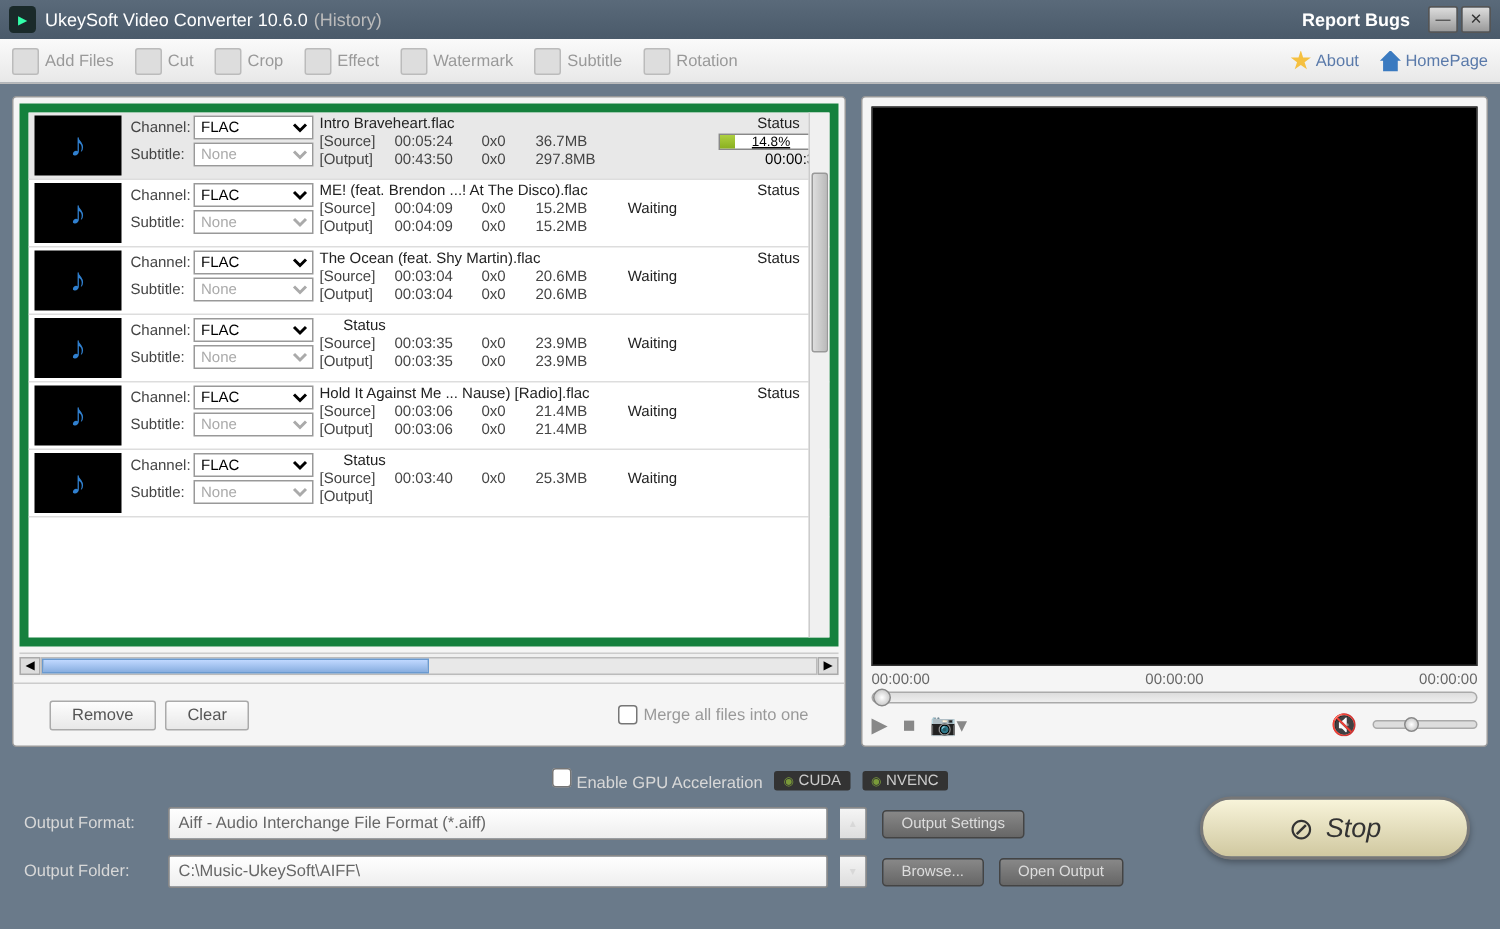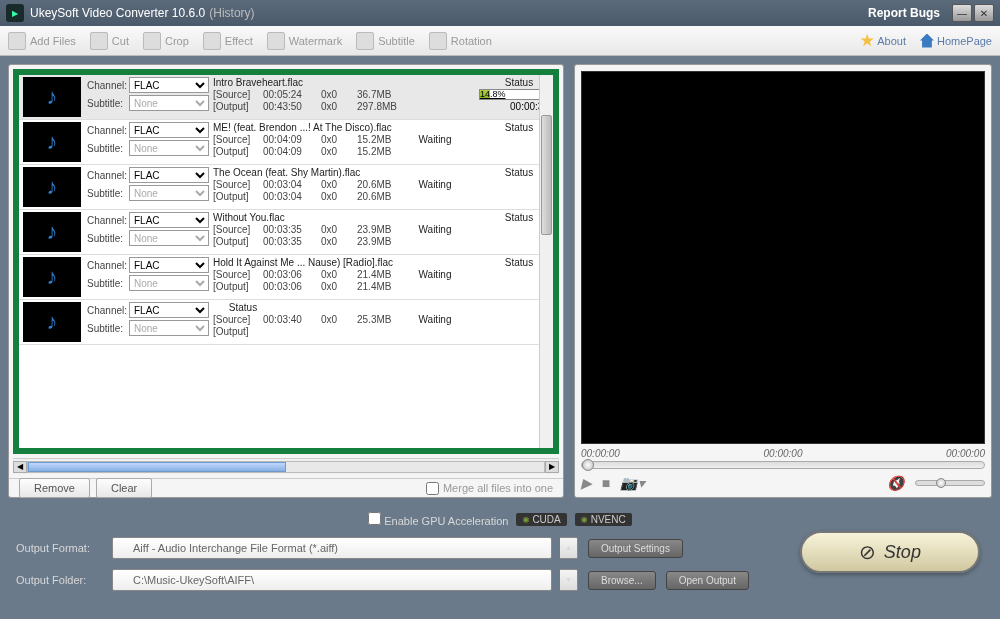--- a/index.html
+++ b/index.html
@@ -39,52 +39,52 @@
 .inforow { display: flex; }
 .fname { flex: 1; color: #222; }
 .status { width: 60px; text-align: center; color: #222; }
 .srcout { display: flex; gap: 8px; color: #444; }
 .srcout .lbl { width: 42px; }
 .srcout .time { width: 50px; }
 .srcout .res { width: 28px; }
 .srcout .size { width: 48px; }
 .progressbar { width: 70px; height: 11px; border: 1px solid #888; background: #fff; position: relative; margin-left: auto; }
 .progressbar .fill { height: 100%; background: linear-gradient(#aed040, #8ab020); }
-.progressbar .pct { position: absolute; inset: 0; font-size: 9px; line-height: 9px; text-decoration: underline; }
+.progressbar .pct { position: absolute; inset: 0; text-align: center; font-size: 9px; line-height: 9px; text-decoration: underline; }
 .elapsed { width: 70px; text-align: right; margin-left: auto; }
 
 .hscroll { height: 16px; background: #f0f0f0; border-top: 1px solid #ccc; display: flex; align-items: center; margin: 0 4px 4px; }
 .hscroll .track { flex: 1; height: 12px; background: #e8e8e8; border: 1px solid #bbb; position: relative; }
 .hscroll .thumb2 { position: absolute; left: 0; top: 0; height: 100%; width: 50%; background: linear-gradient(#c0d8ff,#88aee0); border: 1px solid #6a9ad0; }
 .hscroll .arr { width: 14px; height: 12px; background: #ddd; border: 1px solid #aaa; font-size: 8px; text-align: center; line-height: 10px; }
 
-.listfooter { height: 19px; display: flex; align-items: center; padding: 0 10px; gap: 6px; border-top: 1px solid #ccc; font-size: 11px; color: #555; }
+.listfooter { height: 42px; display: flex; align-items: center; padding: 0 24px; gap: 6px; border-top: 1px solid #ccc; font-size: 11px; color: #555; }
 .listfooter .lbtn { padding: 3px 14px; background: linear-gradient(#fdfdfd,#e8e8e8); border: 1px solid #aaa; border-radius: 2px; cursor: pointer; }
 .listfooter .spacer { flex: 1; }
 .listfooter .chk { display: flex; align-items: center; gap: 4px; color: #999; justify-content: flex-end; }
 
-.rightpanel { flex: 1; background: #f5f5f5; border: 1px solid #999; border-radius: 3px; display: flex; flex-direction: column; padding: 6px; font-style: italic; }
+.rightpanel { flex: 1; background: #f5f5f5; border: 1px solid #999; border-radius: 3px; display: flex; flex-direction: column; padding: 6px; }
 .video { flex: 1; background: #000; border: 1px solid #333; }
 .timeline { display: flex; justify-content: space-between; font-size: 10px; color: #666; padding: 4px 0 2px; }
 .slider { height: 8px; background: linear-gradient(#ddd,#eee); border: 1px solid #aaa; border-radius: 4px; position: relative; margin-bottom: 6px; }
 .slider .knob { position: absolute; left: 0; top: -3px; width: 12px; height: 12px; background: radial-gradient(#fff,#bbb); border: 1px solid #888; border-radius: 50%; }
 .playctrls { display: flex; align-items: center; gap: 10px; color: #888; font-size: 14px; }
 .playctrls .spacer { flex: 1; }
 .volslider { width: 70px; height: 6px; background: #ddd; border: 1px solid #aaa; border-radius: 3px; position: relative; }
 .volslider .vknob { position: absolute; left: 30%; top: -3px; width: 10px; height: 10px; background: radial-gradient(#fff,#bbb); border: 1px solid #888; border-radius: 50%; }
 
 .gpurow { display: flex; align-items: center; justify-content: center; gap: 8px; padding: 6px 0; font-size: 11px; color: #d8d8d8; }
 .gpurow .badge { background: #333; color: #ccc; padding: 1px 6px; border-radius: 2px; font-size: 10px; display: flex; align-items: center; gap: 3px; }
 .gpurow .badge::before { content: "◉"; color: #7a9a3a; font-size: 8px; }
 .gpurow input { margin-right: 3px; }
 
 .outputarea { padding: 4px 16px; font-size: 11px; color: #d8d8d8; display: flex; flex-direction: column; gap: 10px; }
 .outrow { display: flex; align-items: center; gap: 10px; }
 .outrow label { width: 86px; }
-.outrow .field { flex: 1; max-width: 440px; height: 22px; background: linear-gradient(#fff,#eee); border: 1px solid #888; display: flex; align-items: center; padding: 0 20px; color: #666; border-radius: 2px; }
+.outrow .field { flex: 1; max-width: 440px; height: 22px; background: linear-gradient(#fff,#eee); border: 1px solid #888; display: flex; align-items: center; padding: 0 6px; color: #666; border-radius: 2px; }
 .outrow .dropbtn { width: 18px; height: 22px; background: linear-gradient(#f5f5f5,#ddd); border: 1px solid #888; border-left: none; font-size: 8px; text-align: center; line-height: 20px; border-radius: 0 2px 2px 0; cursor: pointer; margin-left: -2px; }
 .outrow .sbtn { padding: 3px 12px; background: linear-gradient(#888,#666); border: 1px solid #444; border-radius: 3px; color: #ddd; cursor: pointer; font-size: 10px; }
 .checks { display: flex; align-items: center; gap: 18px; margin-left: 96px; font-size: 11px; }
 .checks label { display: flex; align-items: center; gap: 4px; }
 
 .stopbtn { position: absolute; right: 20px; bottom: 46px; width: 180px; height: 42px; background: linear-gradient(#f8f4da, #d0c8a0); border: 2px solid #777; border-radius: 21px; display: flex; align-items: center; justify-content: center; font-size: 18px; font-style: italic; color: #333; cursor: pointer; box-shadow: 0 2px 4px rgba(0,0,0,.3); }
 .stopbtn::before { content: "⊘"; margin-right: 8px; font-size: 20px; font-style: normal; }
 
 .vscroll { position: absolute; right: 0; top: 0; bottom: 0; width: 14px; background: #f0f0f0; border-left: 1px solid #ccc; }
 .vscroll .vthumb { position: absolute; left: 1px; right: 1px; top: 40px; height: 120px; background: linear-gradient(90deg,#ddd,#bbb); border: 1px solid #999; border-radius: 2px; }
@@ -265,21 +265,20 @@
                 <label>Channel:</label>
                 <select><option>FLAC</option></select>
               </div>
       <div class="ctrlrow">
                 <label>Subtitle:</label>
                 <select style="color:#aaa"><option>None</option></select>
               </div>
     </div>
     <div class="info">
       <div class="inforow">
-                <span class="fname">Without You.flac</span>
                 <span class="status">Status</span>
               </div>
       <div class="inforow">
                 <div class="srcout">
                   <span class="lbl">[Source]</span>
                   <span class="time">00:03:35</span>
                   <span class="res">0x0</span>
                   <span class="size">23.9MB</span>
                 </div>
                 <span class="status">Waiting</span>

